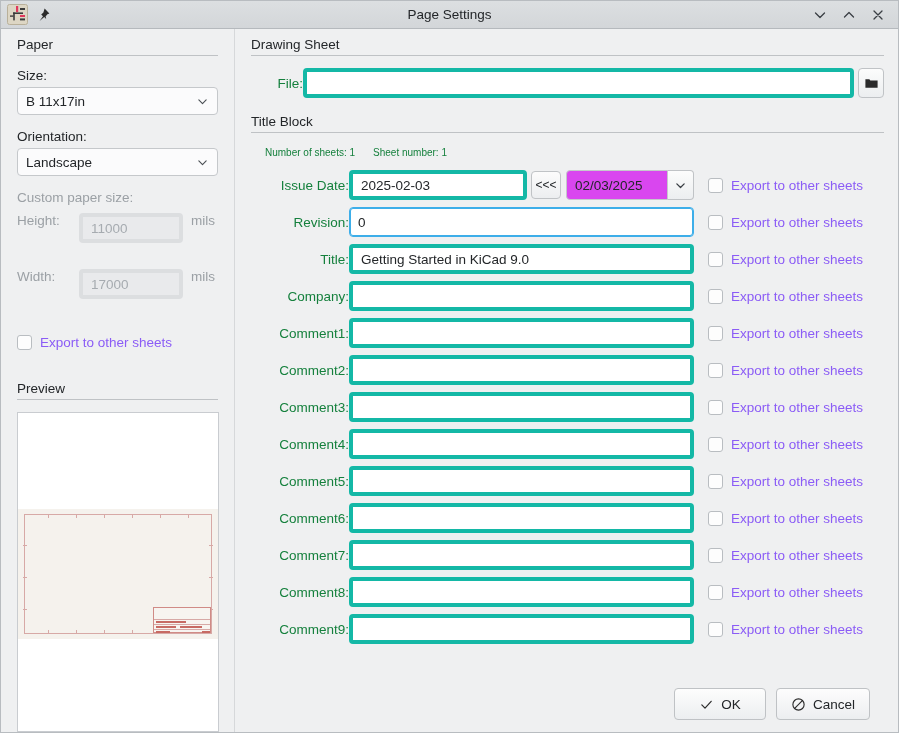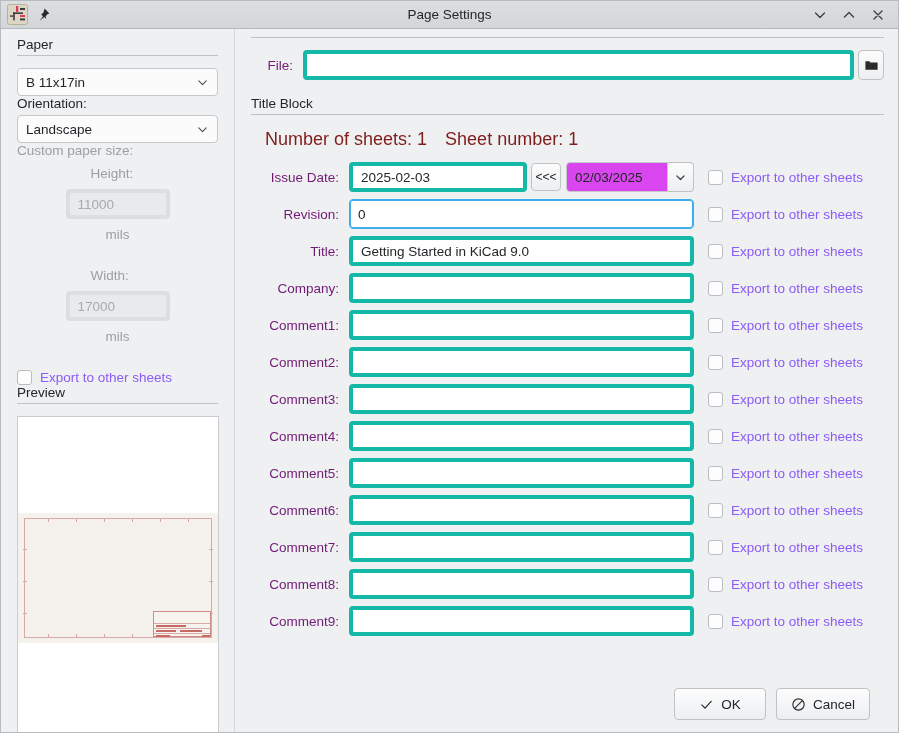--- a/index.html
+++ b/index.html
@@ -91,21 +91,21 @@
     width: 100%; position: relative; cursor: default;
   }
   .combo .cv { flex: 1 1 auto; }
   .chev { width: 13px; height: 13px; flex: 0 0 13px; }
 
   
   .lrow { margin-bottom: 4px; }
   .gap14 { height: 14px; }
   .gap10 { height: 10px; }
   .cust-row {
-    display: flex; align-items: center; gap: 8px; margin-bottom: 26px; flex-direction: column;
+    display: flex; gap: 8px; margin-bottom: 26px;
   }
   .cust-row .cl { width: 54px; font-size: 13.5px; }
   .cust-row .ci { width: 104px; }
   .cust-row .cu { font-size: 13.5px; color: #9ba0a5; }
 
   
   .cb {
     width: 15px; height: 15px; flex: 0 0 15px;
     background: #fdfdfd; border: 1px solid #b9bdc1;
     border-radius: 3px;
@@ -135,31 +135,30 @@
     position: absolute; right: 7px; bottom: 6px;
     width: 58px; height: 26px;
     border: 1px solid #d08b86;
     background: #f7f4f0;
   }
   .pv-tb .ln { position: absolute; left: 0; right: 0; height: 1px; background: #d7a9a6; }
   .pv-tb .txt { position: absolute; height: 2px; background: #c76a63; }
 
   
   .sheetinfo {
-    display: flex; gap: 18px; font-size: 18px; color: #7f1d1d;
+    display: flex; gap: 18px; font-size: 10px; color: #15803d;
     padding: 2px 0 12px 14px;
   }
   .frow {
     display: flex; align-items: center;
     height: 30px; margin-bottom: 7px;
   }
   .frow .flabel {
     width: 98px; flex: 0 0 98px;
-    font-size: 13.5px; color: #701a75; text-align: right;
-    padding-right: 10px;
+    font-size: 13.5px; color: #15803d; text-align: right;
   }
   .frow .fctrl { flex: 1 1 auto; min-width: 0; display: flex; align-items: center; }
   .frow .fexp { width: 190px; flex: 0 0 190px; padding-left: 14px; }
 
   .btn-lt {
     height: 28px; min-width: 30px;
     background: linear-gradient(#fcfcfc, #eceef0);
     border: 1px solid #c0c3c6; border-radius: 4px;
     font-family: "Liberation Sans", sans-serif;
     font-size: 12px; color: #232629;
@@ -237,20 +236,21 @@
   </div>
 </div>
 
 <div class="dlg">
 
   <div class="left-pane">
 
     <div class="sect">Paper</div>
     <div class="sect-rule"></div>
 
+    <div class="lrow lbl">Size:</div>
     <div class="combo">
       <span class="cv">B 11x17in</span>
       <svg class="chev" viewBox="0 0 16 16">
         <path d="M3.5 6 L8 10.5 L12.5 6" fill="none" stroke="#4a4f54" stroke-width="1.4" stroke-linecap="round" stroke-linejoin="round"></path>
       </svg>
     </div>
 
     <div class="gap14"></div>
 
     <div class="lrow lbl">Orientation:</div>
@@ -321,20 +321,21 @@
             <div class="txt" style="left:2px;top:22.5px;width:14px;"></div>
             <div class="txt" style="left:48px;top:22.5px;width:8px;"></div>
           </div>
         </div>
       </div>
     </div>
   </div>
 
   <div class="right-pane">
 
+    <div class="sect">Drawing Sheet</div>
     <div class="sect-rule"></div>
 
     <div class="frow" style="margin-bottom:16px;">
       <div class="flabel" style="width:52px;flex:0 0 52px;">File:</div>
       <div class="fctrl">
         <input class="field" type="text" value="" style="">
         <div class="filebtn">
           <svg width="15" height="15" viewBox="0 0 16 16">
             <path d="M1.5 3.5 h4.2 l1.1 1.4 H14.5 v7.6 H1.5 Z" fill="#2b2b2b"></path>
           </svg>

